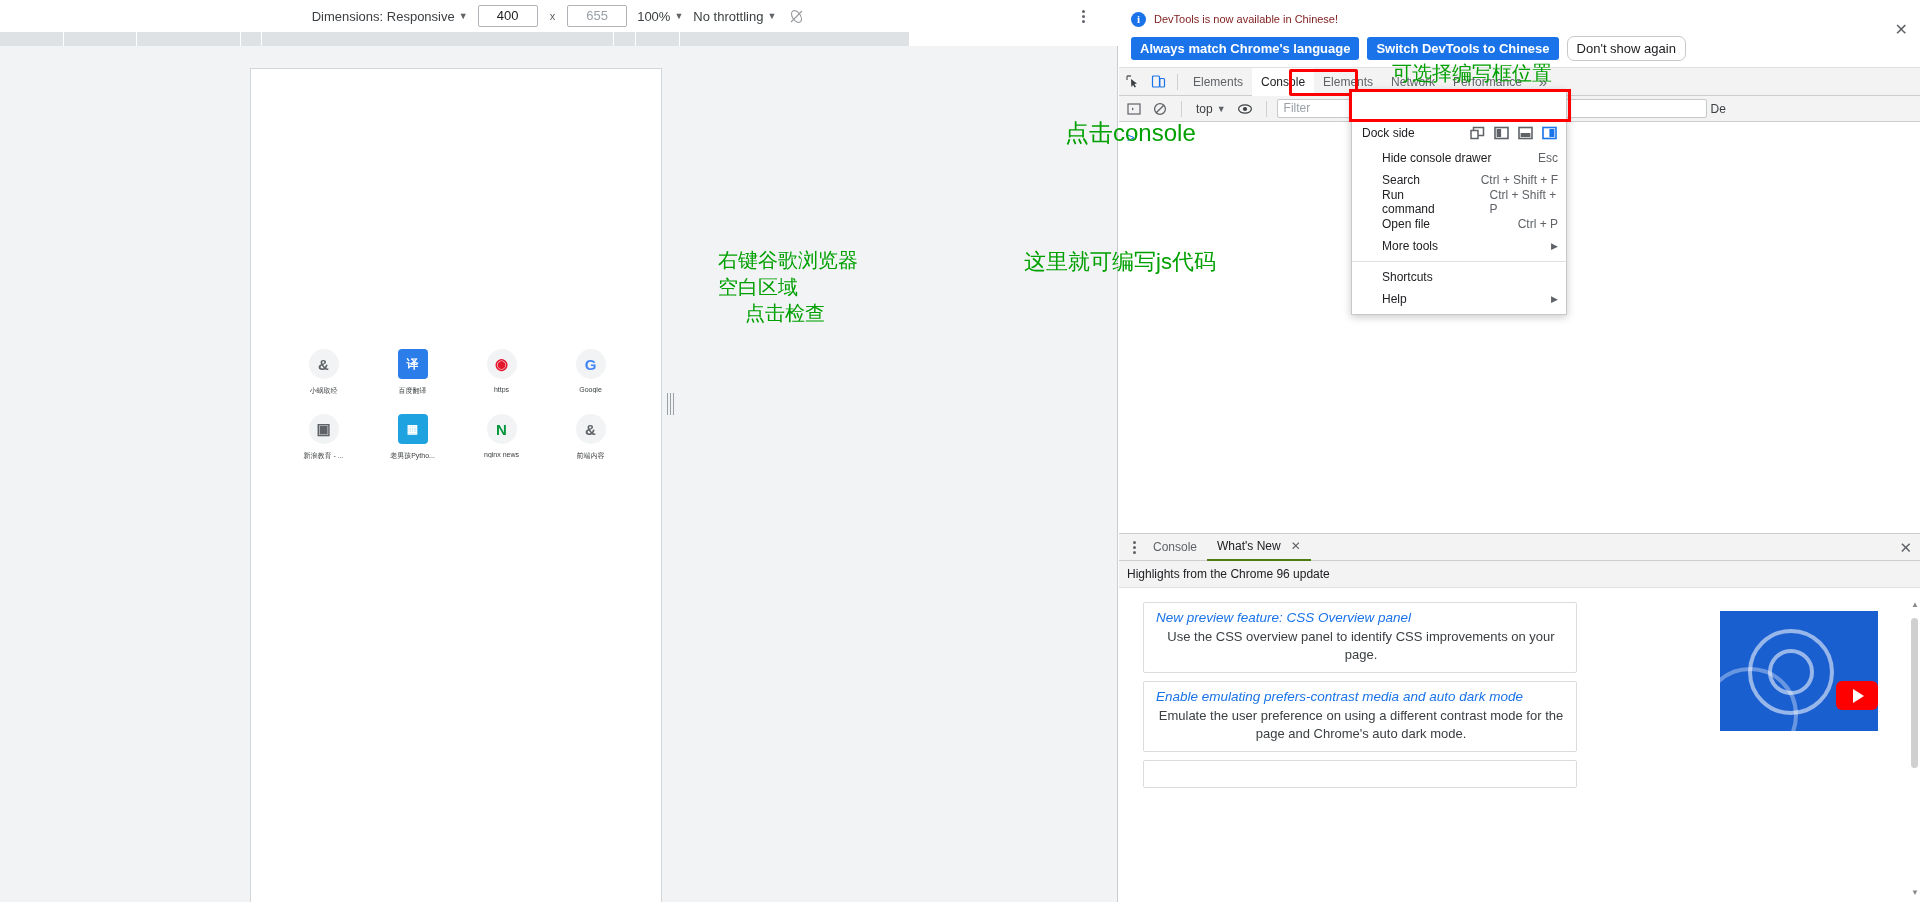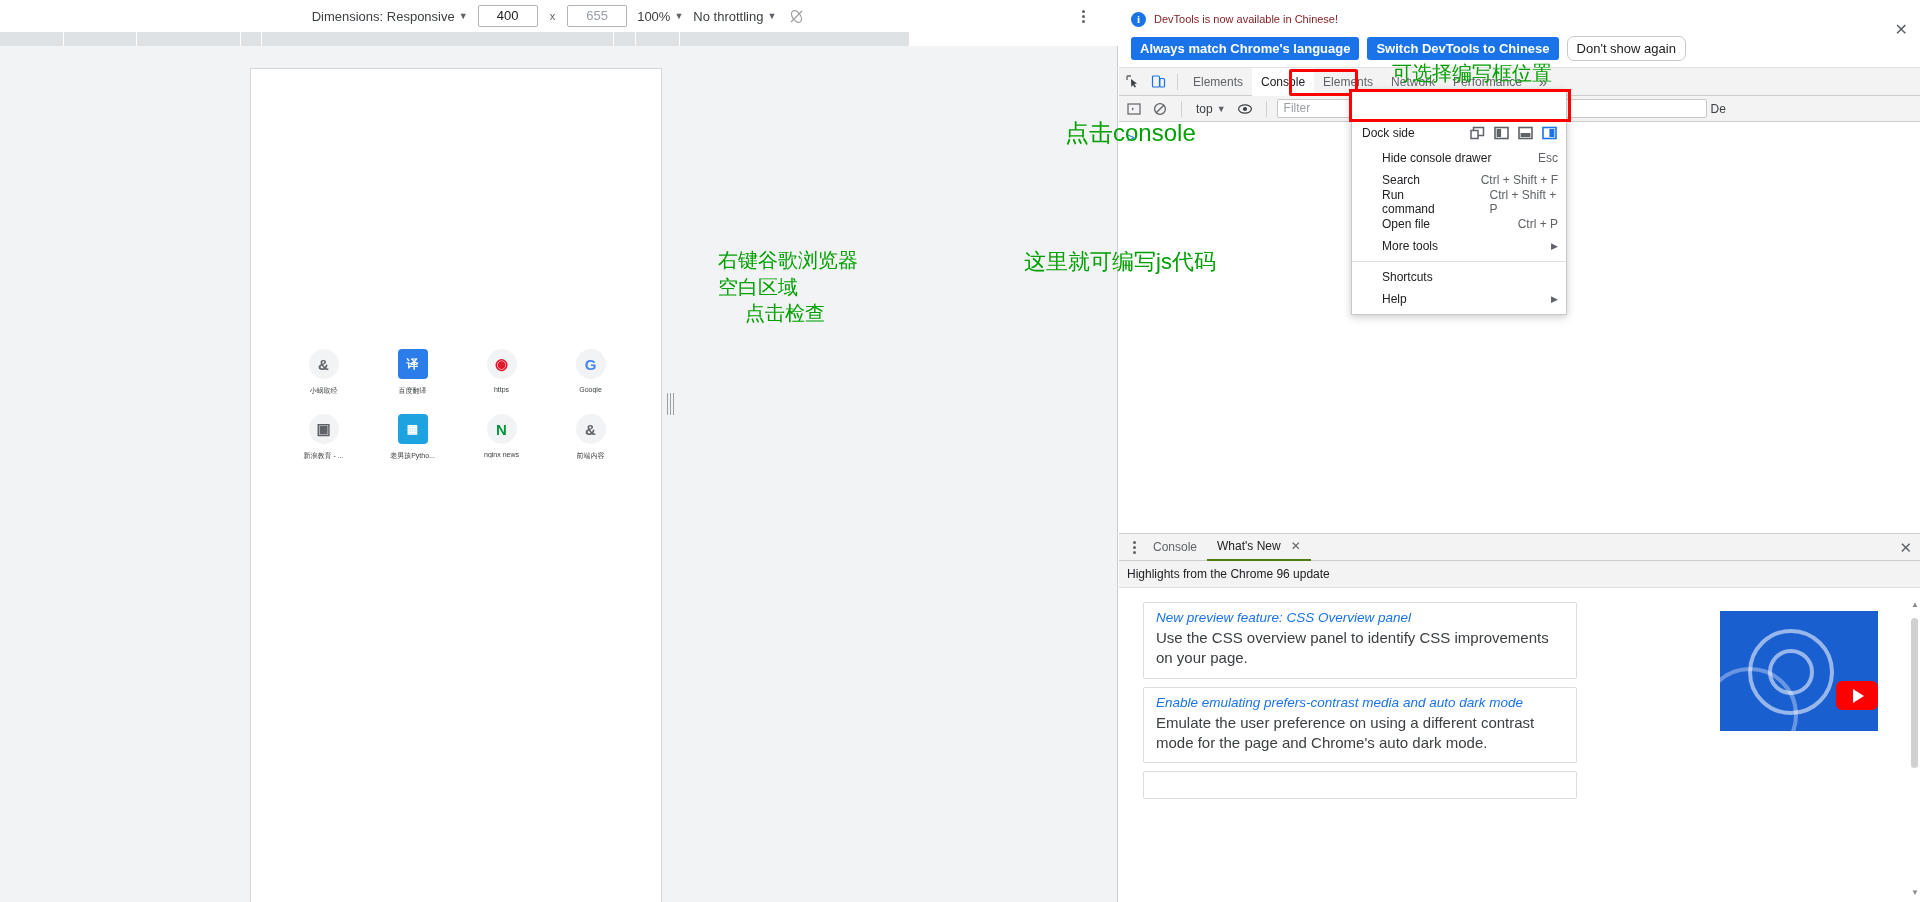--- a/index.html
+++ b/index.html
@@ -192,21 +192,21 @@
   #wn-header {
     height:27px; background:#f3f3f3; border-bottom:1px solid #e0e0e0;
     display:flex; align-items:center; padding-left:8px; font-size:12px; color:#202124;
   }
   #wn-content { position:relative; height: 313px; background:#fff; padding: 14px 0 0 24px; overflow:hidden;}
   .wn-card {
     width: 434px; border:1px solid #dadce0; border-radius:2px;
     padding: 7px 10px 9px 12px; margin-bottom: 8px; background:#fff; cursor:pointer;
   }
   .wn-title { font-size:13.5px; color:#1a73e8; margin-bottom:3px;font-style:italic; }
-  .wn-desc { font-size:15px; color:#3c4043; line-height:1.35; }
+  .wn-desc { font-size:13px; color:#3c4043; line-height:1.35;text-align:center; }
   #wn-thumb {
     position:absolute; right: 42px; top: 23px; width:158px; height:120px;
     background: #1a5fd0; overflow:hidden;
   }
   #wn-thumb .ring {
     position:absolute; border:4px solid rgba(255,255,255,.55); border-radius:50%;
   }
   #yt-badge {
     position:absolute; right: 42px; top: 93px; width:42px;height:29px;
     background:#ff0000; border-radius:6px; display:flex;align-items:center;justify-content:center;

